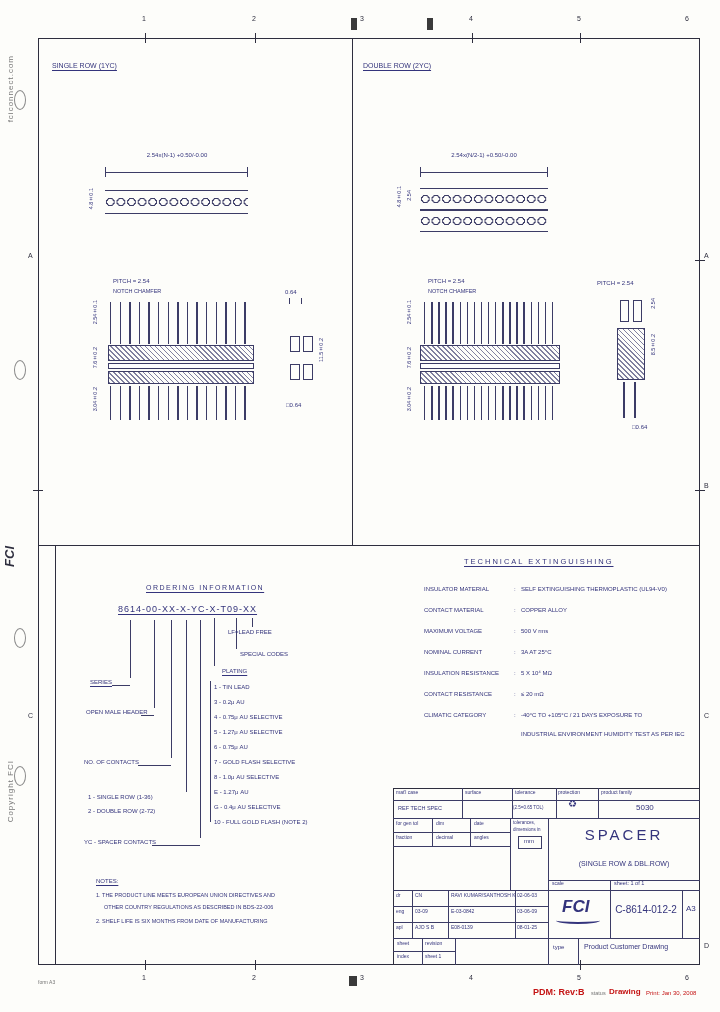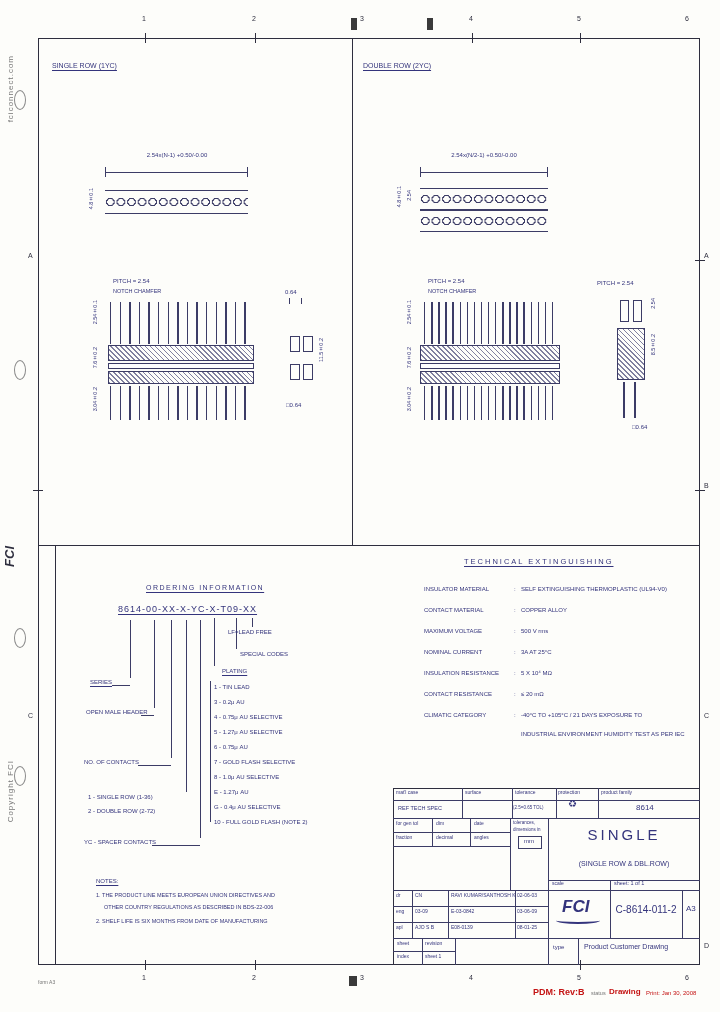--- a/index.html
+++ b/index.html
@@ -261,54 +261,54 @@
     <div class="vl" style="left:578px;top:938px;height:27px"></div>
 
     <span class="t f5 ink" style="left:396px;top:790px">mat'l case</span>
     <span class="t f55 ink" style="left:398px;top:805px">REF TECH SPEC</span>
     <span class="t f5 ink" style="left:465px;top:790px">surface</span>
     <span class="t f5 ink" style="left:515px;top:790px">tolerance</span>
     <span class="t f45 ink" style="left:513px;top:805px">(2.5=0.65 TOL)</span>
     <span class="t f5 ink" style="left:558px;top:790px">protection</span>
     <span class="t f10 ink" style="left:568px;top:798px">♻</span>
     <span class="t f5 ink" style="left:601px;top:790px">product family</span>
-    <span class="t f8 ink" style="left:636px;top:803px">8614</span>
+    <span class="t f8 ink" style="left:636px;top:803px">5030</span>
 
     <span class="t f5 ink" style="left:396px;top:821px">for gen tol</span>
     <span class="t f5 ink" style="left:436px;top:821px">dim</span>
     <span class="t f5 ink" style="left:474px;top:821px">date</span>
     <span class="t f5 ink" style="left:396px;top:835px">fraction</span>
     <span class="t f5 ink" style="left:436px;top:835px">decimal</span>
     <span class="t f5 ink" style="left:474px;top:835px">angles</span>
     <span class="t f45 ink" style="left:513px;top:820px">tolerances,</span>
     <span class="t f45 ink" style="left:513px;top:827px">dimensions in</span>
     <div class="box" style="left:518px;top:836px;width:24px;height:13px"></div>
     <span class="t f6 ink" style="left:524px;top:838px">mm</span>
 
-    <span class="t f15 ink ctr" style="left:548px;top:826px;width:152px;letter-spacing:3px">SINGLE</span>
+    <span class="t f15 ink ctr" style="left:548px;top:826px;width:152px;letter-spacing:3px">SPACER</span>
     <span class="t f7 ink ctr" style="left:548px;top:860px;width:152px">(SINGLE ROW &amp; DBL.ROW)</span>
     <span class="t f5 ink" style="left:552px;top:881px">scale</span>
     <span class="t f55 ink" style="left:614px;top:880px">sheet: 1 of 1</span>
 
     <span class="t f5 ink" style="left:396px;top:893px">dr</span>
     <span class="t f5 ink" style="left:415px;top:893px">CN</span>
     <span class="t f5 ink" style="left:451px;top:893px">RAVI KUMAR/SANTHOSH K</span>
     <span class="t f5 ink" style="left:517px;top:893px">02-06-03</span>
     <span class="t f5 ink" style="left:396px;top:909px">eng</span>
     <span class="t f5 ink" style="left:415px;top:909px">03-09</span>
     <span class="t f5 ink" style="left:451px;top:909px">E-03-0842</span>
     <span class="t f5 ink" style="left:517px;top:909px">03-06-09</span>
     <span class="t f5 ink" style="left:396px;top:925px">apl</span>
     <span class="t f5 ink" style="left:415px;top:925px">AJO S B</span>
     <span class="t f5 ink" style="left:451px;top:925px">E08-0139</span>
     <span class="t f5 ink" style="left:517px;top:925px">08-01-25</span>
 
     <span class="t b ink" style="left:562px;top:897px;font-size:17px;font-style:italic">FCI</span>
     <div style="position:absolute;left:556px;top:917px;width:44px;height:7px;border-bottom:2px solid #34347c;border-radius:50%"></div>
-    <span class="t f10 ink ctr" style="left:610px;top:904px;width:72px">C-8614-011-2</span>
+    <span class="t f10 ink ctr" style="left:610px;top:904px;width:72px">C-8614-012-2</span>
     <span class="t f8 ink" style="left:686px;top:904px">A3</span>
 
     <span class="t f5 ink" style="left:397px;top:941px">sheet</span>
     <span class="t f5 ink" style="left:397px;top:954px">index</span>
     <span class="t f5 ink" style="left:425px;top:941px">revision</span>
     <span class="t f5 ink" style="left:425px;top:954px">sheet 1</span>
     <span class="t f6 ink" style="left:553px;top:944px">type</span>
     <span class="t f7 ink" style="left:584px;top:943px">Product Customer Drawing</span>
   </div>
 

